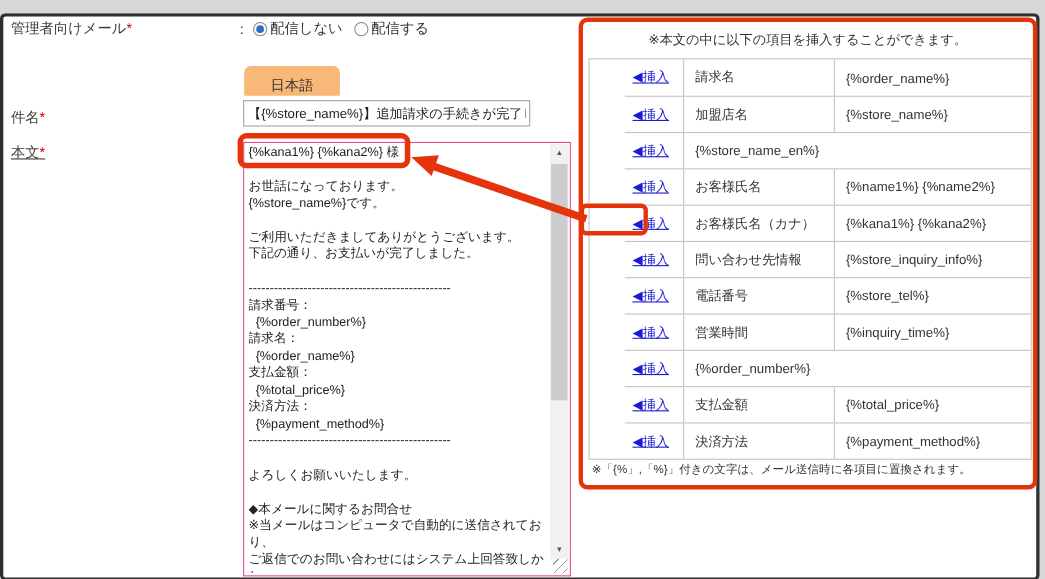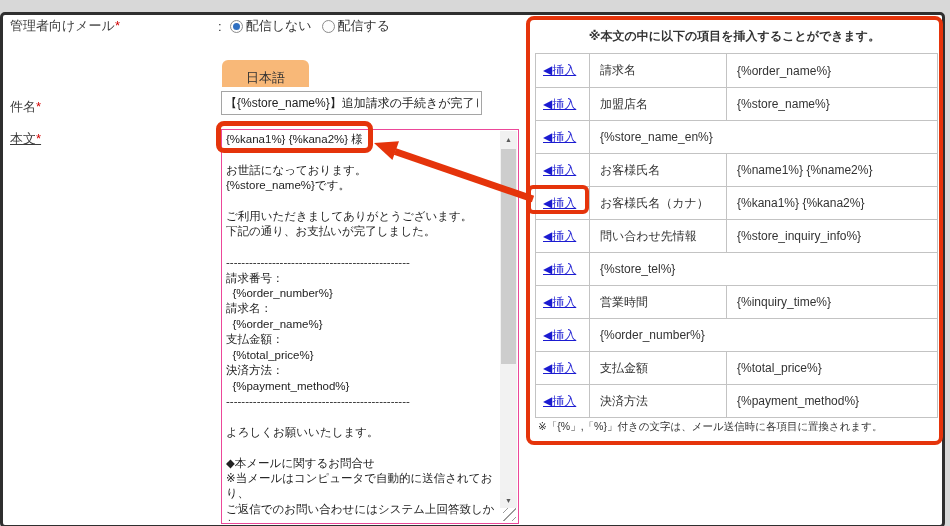--- a/index.html
+++ b/index.html
@@ -29,22 +29,22 @@
   #body-text { position:absolute; left:4px; top:2px; width:274px; height:389px; font-size:11.5px; line-height:15.4px; color:#222; white-space:pre-wrap; overflow:hidden; word-break:break-all; }
   #body-scrollbar { position:absolute; top:1px; right:1px; width:17px; height:377px; background:#f2f2f2; }
   .sb-btn { position:absolute; left:0; width:17px; height:16px; background:#f1f1f1; color:#5a5a5a; font-size:7px; display:flex; align-items:center; justify-content:center; }
   #sb-up { top:0; }
   #sb-down { bottom:0; }
   #sb-thumb { position:absolute; left:1px; top:18px; width:15px; height:215px; background:#cdcdcd; }
   #resize-handle { position:absolute; right:2px; bottom:2px; width:13px; height:13px; background:repeating-linear-gradient(135deg, transparent 0 3px, #9a9a9a 3px 4px, transparent 4px 6px); }
 
   
   #panel { position:absolute; left:526px; top:4px; width:417px; height:429px; border:4px solid #e5340b; border-radius:8px; background:#fff; }
-  #panel-header { position:absolute; left:0; top:8px; width:100%; text-align:center; font-size:12px; color:#333;font-weight:bold; }
-  #var-table { position:absolute; left:5px; top:33px; width:403px; border:1px solid #c3c3c3; }
+  #panel-header { position:absolute; left:0; top:8px; width:100%; text-align:center; font-size:12px; color:#333; }
+  #var-table { position:absolute; left:5px; top:33px; width:403px; border:1px solid #c3c3c3;padding-left:32px; }
   .vrow { display:grid; grid-template-columns:53px 137px 1fr; height:33px; border-top:1px solid #c3c3c3; }
   .vrow:first-child { border-top:none; }
   .vcell { display:flex; align-items:center; font-size:12px; color:#333; border-left:1px solid #c3c3c3; padding-left:10px; overflow:hidden; white-space:nowrap; }
   .vcell.ins { border-left:none; padding-left:7px; }
   .ins-link { color:#1b1bd1; text-decoration:underline; font-size:12px; cursor:pointer; white-space:nowrap; }
   #panel-footer { position:absolute; left:8px; bottom:7px; font-size:10.5px; color:#333; white-space:nowrap; }
 
   
   #hl-body-line { position:absolute; left:216px; top:109px; width:157px; height:32px; border:5px solid #e5340b; border-radius:8px; z-index:30; }
   #hl-insert-kana { position:absolute; left:527px; top:173px; width:62px; height:29px; border:4px solid #e5340b; border-radius:6px; z-index:30; }
@@ -155,20 +155,21 @@
         <div class="vcell ins">
             <a class="ins-link">◀挿入</a>
           </div>
         <div class="vcell">問い合わせ先情報</div>
         <div class="vcell">{%store_inquiry_info%}</div>
       </div>
       <div class="vrow">
         <div class="vcell ins">
             <a class="ins-link">◀挿入</a>
           </div>
+        <div class="vcell">電話番号</div>
         <div class="vcell">{%store_tel%}</div>
       </div>
       <div class="vrow">
         <div class="vcell ins">
             <a class="ins-link">◀挿入</a>
           </div>
         <div class="vcell">営業時間</div>
         <div class="vcell">{%inquiry_time%}</div>
       </div>
       <div class="vrow">

